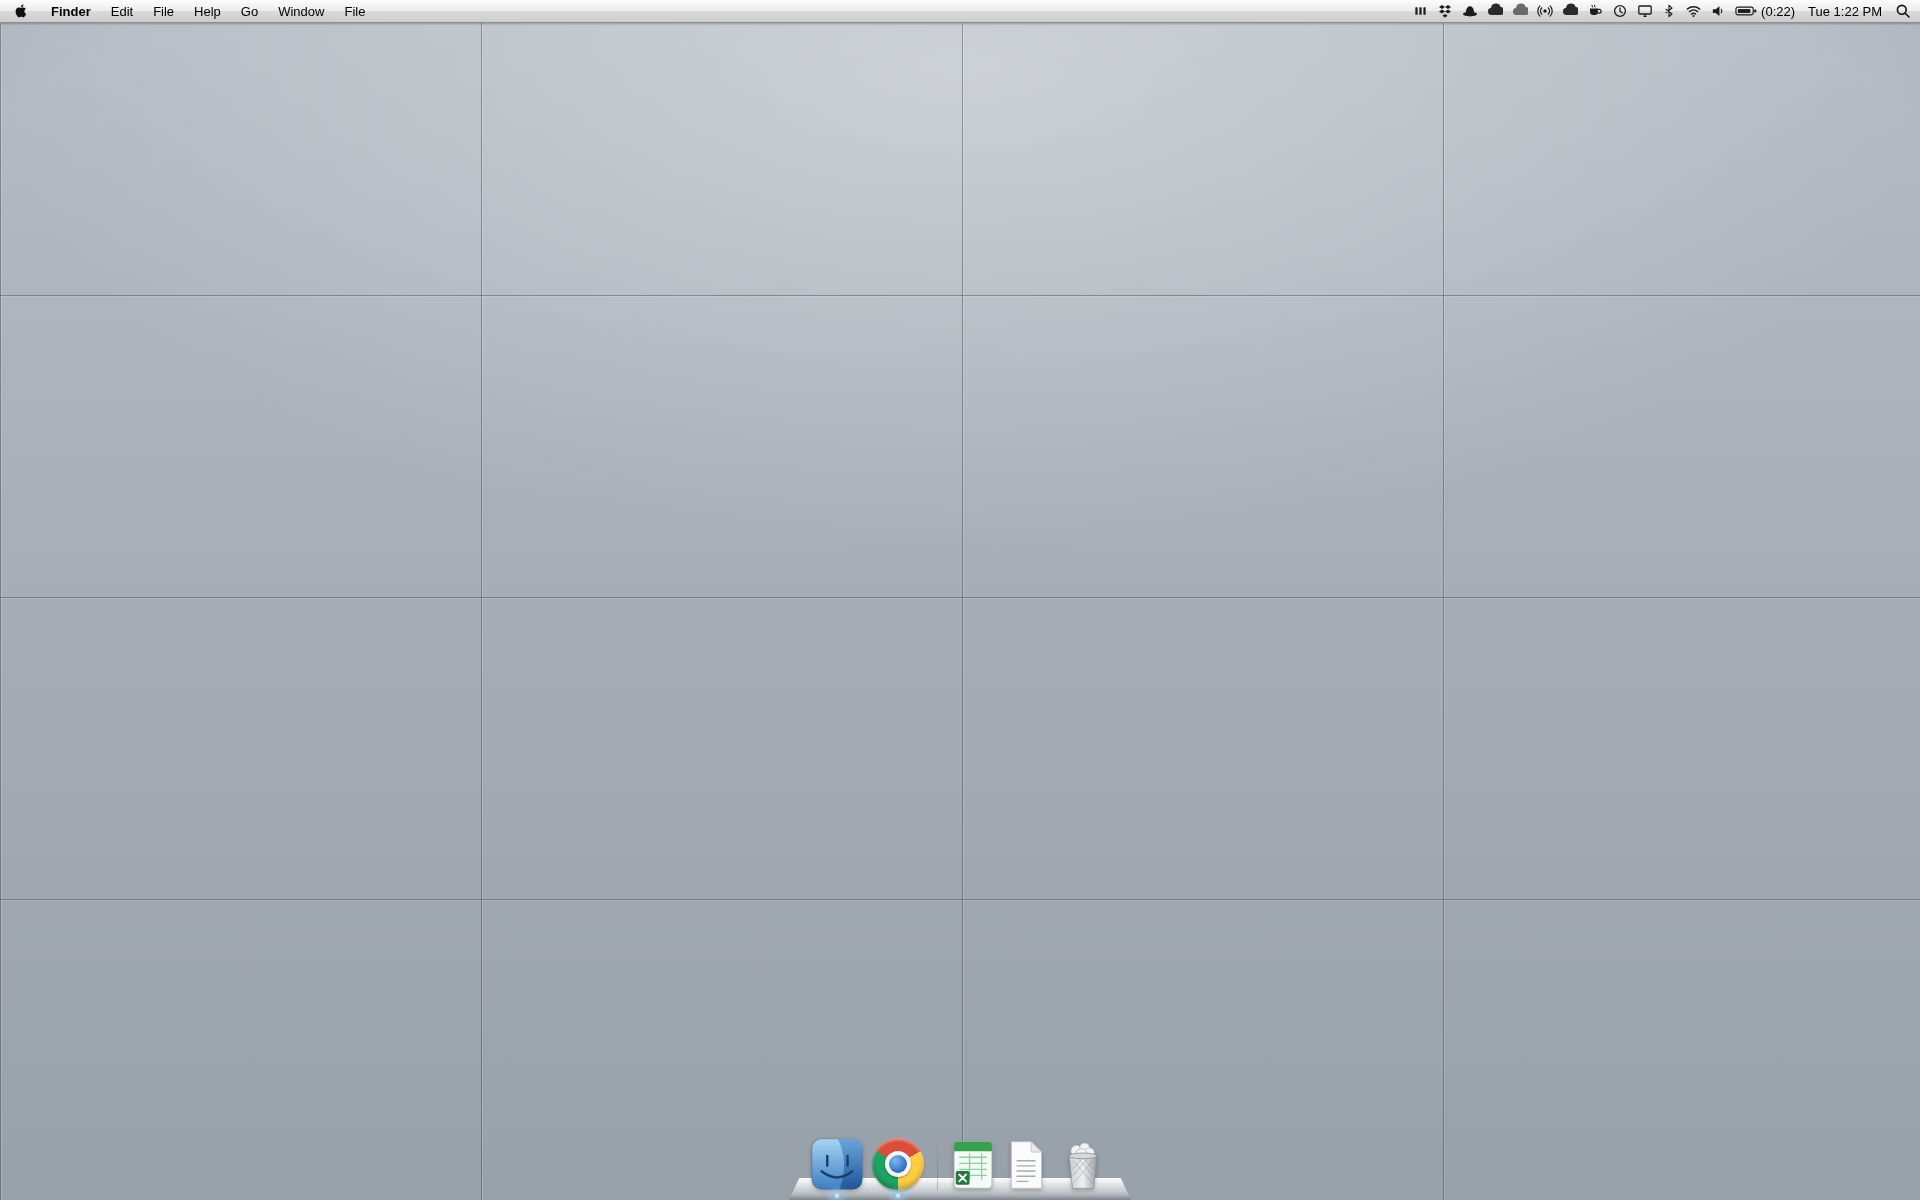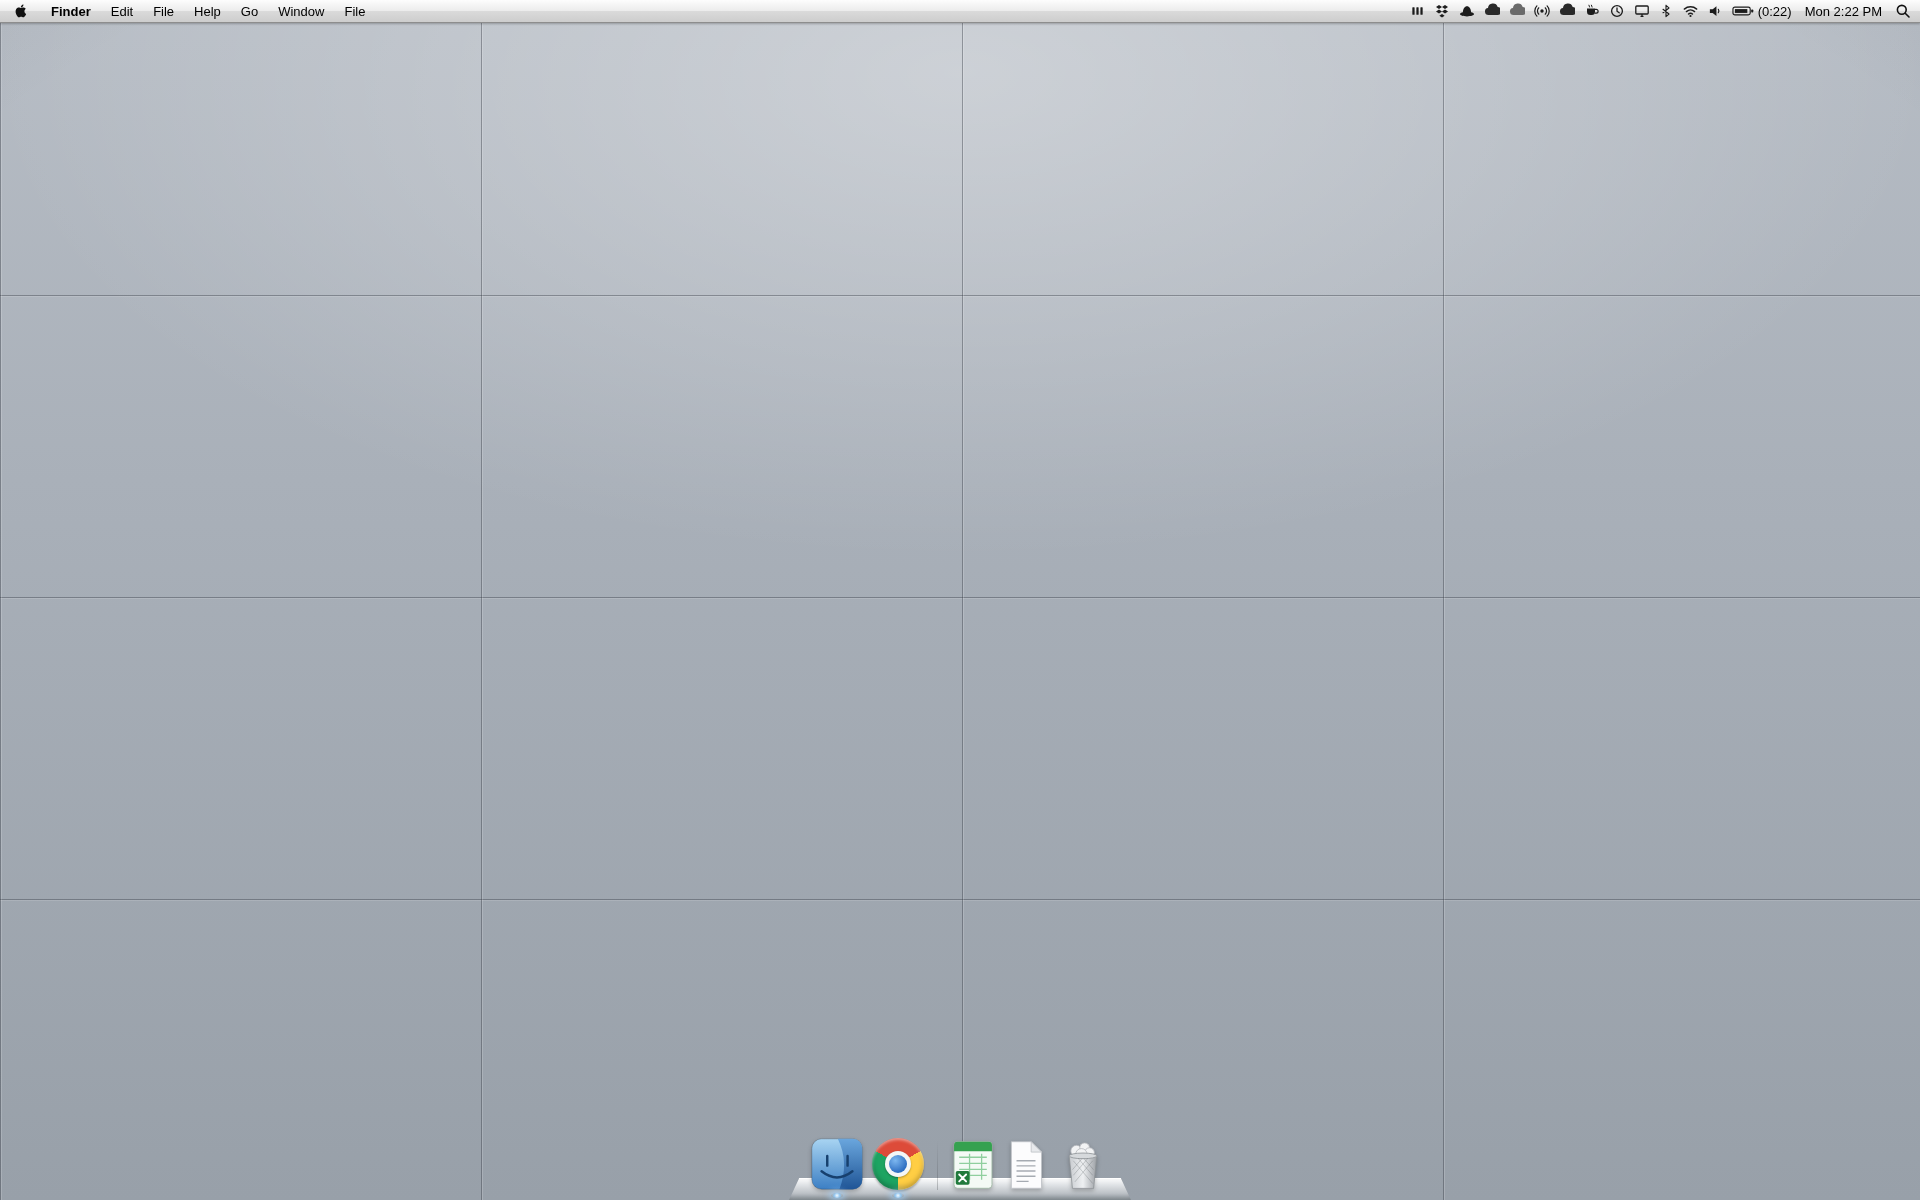--- a/index.html
+++ b/index.html
@@ -207,21 +207,21 @@
         </svg>
     </div>
     <div class="battery-group status-item">
       <svg width="23" height="16" viewBox="0 0 24 16">
           <rect x="1" y="4" width="18" height="8" rx="2" fill="none" stroke="#1c1c1c" stroke-width="1.2"></rect>
           <rect x="3" y="6" width="13" height="4" fill="#1c1c1c"></rect>
           <rect x="20" y="6.5" width="2.2" height="3" rx="0.8" fill="#1c1c1c"></rect>
         </svg>
       <span>(0:22)</span>
     </div>
-    <div class="menu-clock">Mon 2:22 PM</div>
+    <div class="menu-clock">Tue 1:22 PM</div>
     <div class="status-item">
       <svg width="16" height="16" viewBox="0 0 16 16">
           <g fill="none" stroke="#111" stroke-width="1.6" stroke-linecap="round">
             <circle cx="6.8" cy="6.8" r="4.4"></circle>
             <path d="M10.2 10.2 14 14"></path>
           </g>
         </svg>
     </div>
   </div>
 </header>

